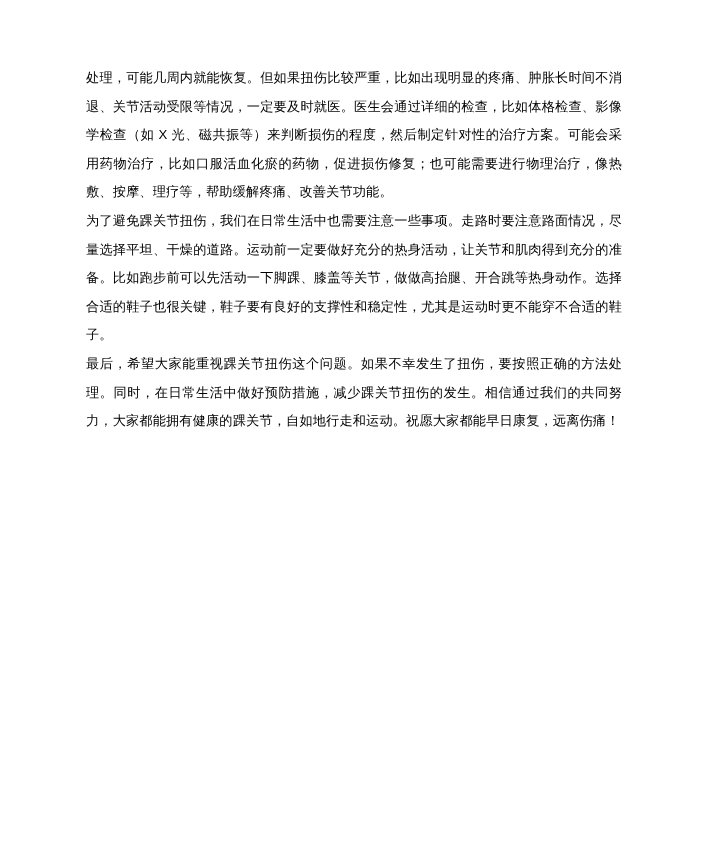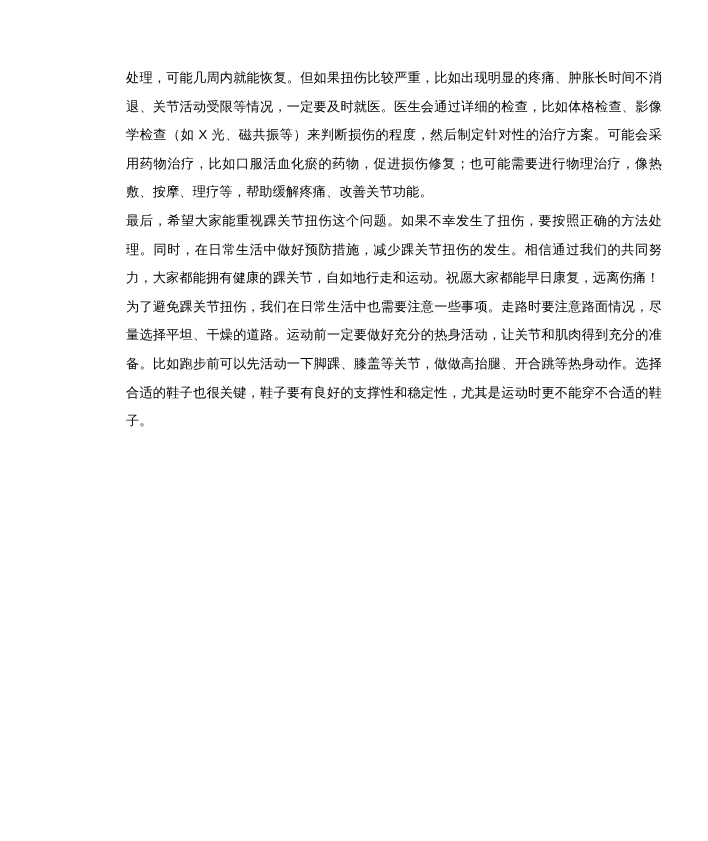--- a/index.html
+++ b/index.html
@@ -19,34 +19,33 @@
     width: 708px;
     height: 841px;
     background: #ffffff;
     box-sizing: border-box;
   }
   .content {
     position: absolute;
     left: 86px;
     top: 64px;
     width: 536px;
-    margin-left: 40px;
   }
   .para {
     font-size: 13.2px;
     line-height: 28.6px;
     text-align: justify;
     text-justify: inter-ideograph;
     margin: 0 0 0 0;
     letter-spacing: 0.15px;
     word-break: break-all;
   }
 </style>
 </head>
 <body>
 
 <div class="page">
   <div class="content">
     <p class="para">处理，可能几周内就能恢复。但如果扭伤比较严重，比如出现明显的疼痛、肿胀长时间不消退、关节活动受限等情况，一定要及时就医。医生会通过详细的检查，比如体格检查、影像学检查（如 X 光、磁共振等）来判断损伤的程度，然后制定针对性的治疗方案。可能会采用药物治疗，比如口服活血化瘀的药物，促进损伤修复；也可能需要进行物理治疗，像热敷、按摩、理疗等，帮助缓解疼痛、改善关节功能。</p>
+    <p class="para">为了避免踝关节扭伤，我们在日常生活中也需要注意一些事项。走路时要注意路面情况，尽量选择平坦、干燥的道路。运动前一定要做好充分的热身活动，让关节和肌肉得到充分的准备。比如跑步前可以先活动一下脚踝、膝盖等关节，做做高抬腿、开合跳等热身动作。选择合适的鞋子也很关键，鞋子要有良好的支撑性和稳定性，尤其是运动时更不能穿不合适的鞋子。</p>
     <p class="para">最后，希望大家能重视踝关节扭伤这个问题。如果不幸发生了扭伤，要按照正确的方法处理。同时，在日常生活中做好预防措施，减少踝关节扭伤的发生。相信通过我们的共同努力，大家都能拥有健康的踝关节，自如地行走和运动。祝愿大家都能早日康复，远离伤痛！</p>
-    <p class="para">为了避免踝关节扭伤，我们在日常生活中也需要注意一些事项。走路时要注意路面情况，尽量选择平坦、干燥的道路。运动前一定要做好充分的热身活动，让关节和肌肉得到充分的准备。比如跑步前可以先活动一下脚踝、膝盖等关节，做做高抬腿、开合跳等热身动作。选择合适的鞋子也很关键，鞋子要有良好的支撑性和稳定性，尤其是运动时更不能穿不合适的鞋子。</p>
   </div>
 </div>
 
 </body></html>

